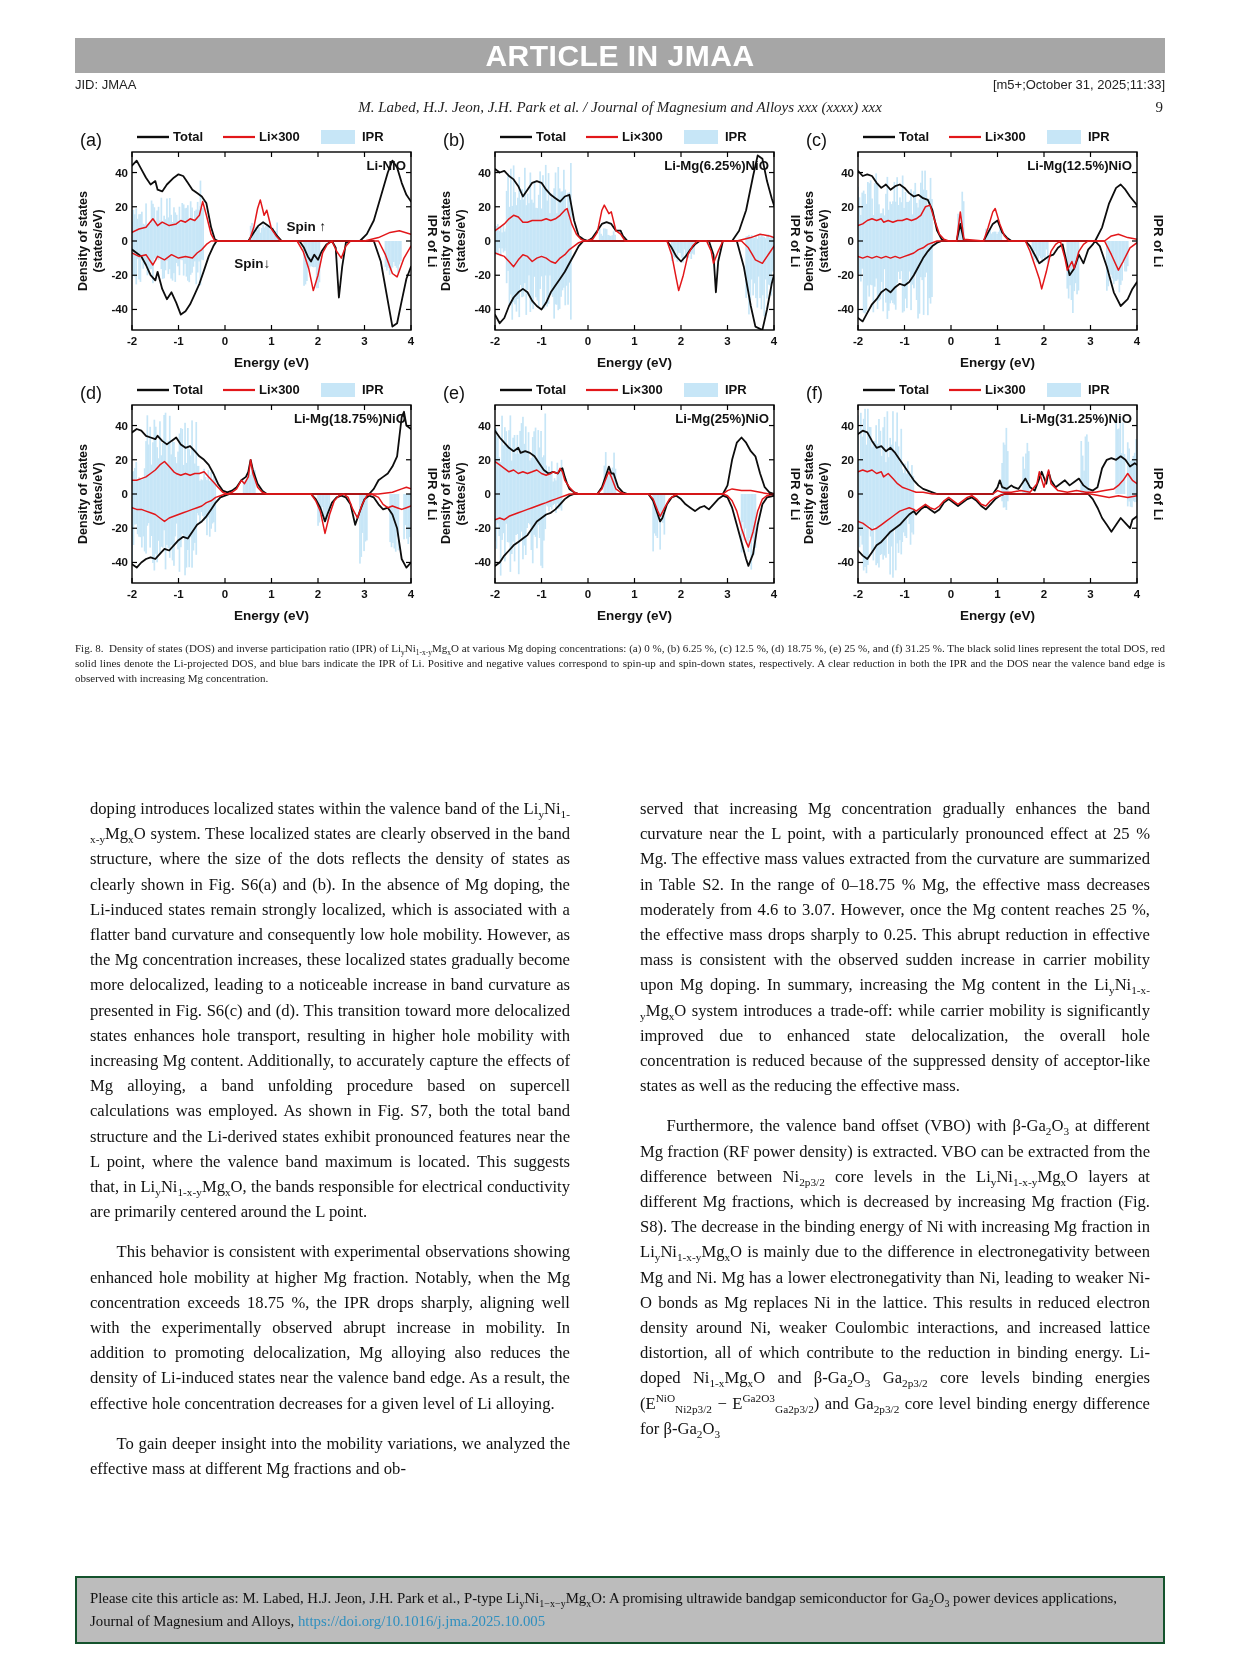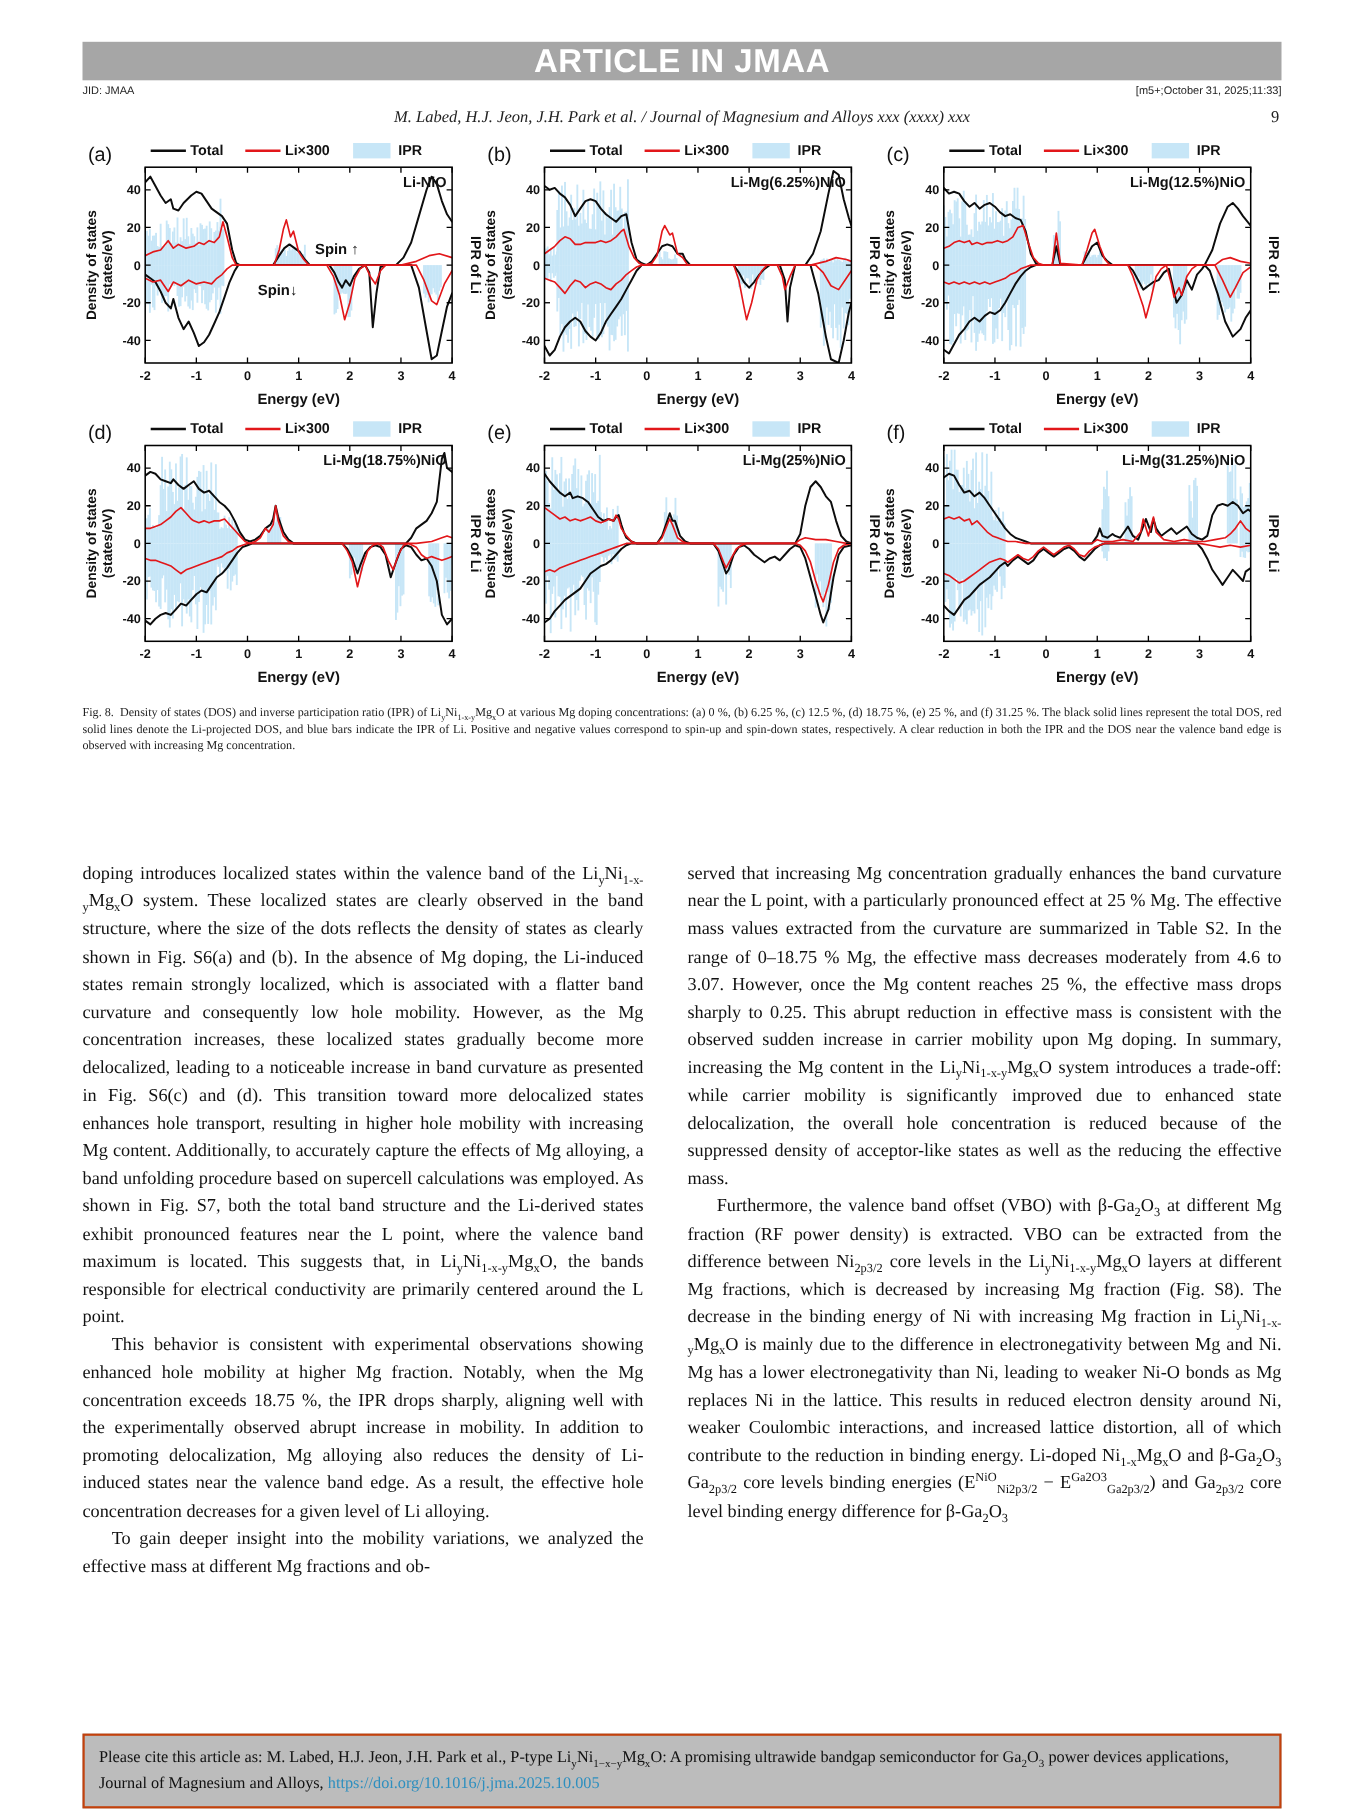--- a/index.html
+++ b/index.html
@@ -2,37 +2,37 @@
 <html><head>
 <meta charset="utf-8">
 <style>
   html,body{margin:0;padding:0;background:#888;}
   .page{position:relative;width:1241px;height:1654px;background:#ffffff;margin:0 auto;
         font-family:"Liberation Serif",serif;color:#111;overflow:hidden;}
   .banner{position:absolute;left:75px;top:38px;width:1090px;height:35px;background:#a6a6a6;
           color:#fff;font-family:"Liberation Sans",sans-serif;font-weight:bold;font-size:30px;
           text-align:center;line-height:35px;letter-spacing:.5px;}
   .jidrow{position:absolute;left:75px;top:77px;width:1090px;display:flex;justify-content:space-between;
-          font-family:"Liberation Sans",sans-serif;font-size:10px;color:#222;}
+          font-family:"Liberation Sans",sans-serif;font-size:13px;color:#222;}
   .runhead{position:absolute;left:150px;top:99px;width:940px;text-align:center;font-style:italic;font-size:15px;color:#222;}
   .pageno{position:absolute;right:78px;top:99px;font-size:15px;color:#222;}
   .figure{position:absolute;left:75px;top:126px;width:1090px;height:506px;
           display:grid;grid-template-columns:repeat(3,363px);grid-template-rows:253px 253px;}
   .panel-slot{width:363px;height:253px;}
   .caption{position:absolute;left:75px;top:641px;width:1090px;font-size:11px;line-height:1.38;
            text-align:justify;color:#222;}
   .bodycols{position:absolute;left:75px;top:781px;width:1090px;display:flex;gap:40px;}
   .col{font-size:16.6px;line-height:25.2px;text-align:justify;}
   .col.leftc{width:510px;}
   .col.rightc{width:540px;}
-  .col p{margin:0;padding:0;}
+  .col p{margin:15px;padding:0;}
   .col p.ind{text-indent:1.6em;}
   sub,sup{font-size:68%;line-height:0;}
   .footer{position:absolute;left:75px;top:1576px;width:1090px;background:#bcbcbc;
-          border:2px solid #c2410c;box-sizing:border-box;padding:9px 13px;font-size:14.8px;line-height:1.55;color:#111;}
+          border:2px solid #14532d;box-sizing:border-box;padding:9px 13px;font-size:14.8px;line-height:1.55;color:#111;}
   .footer a{color:#2e8fbf;text-decoration:none;cursor:pointer;}
 </style>
 </head>
 <body>
 
 <div class="page">
 
   <div class="banner">ARTICLE IN JMAA</div>
 
   <div class="jidrow">

